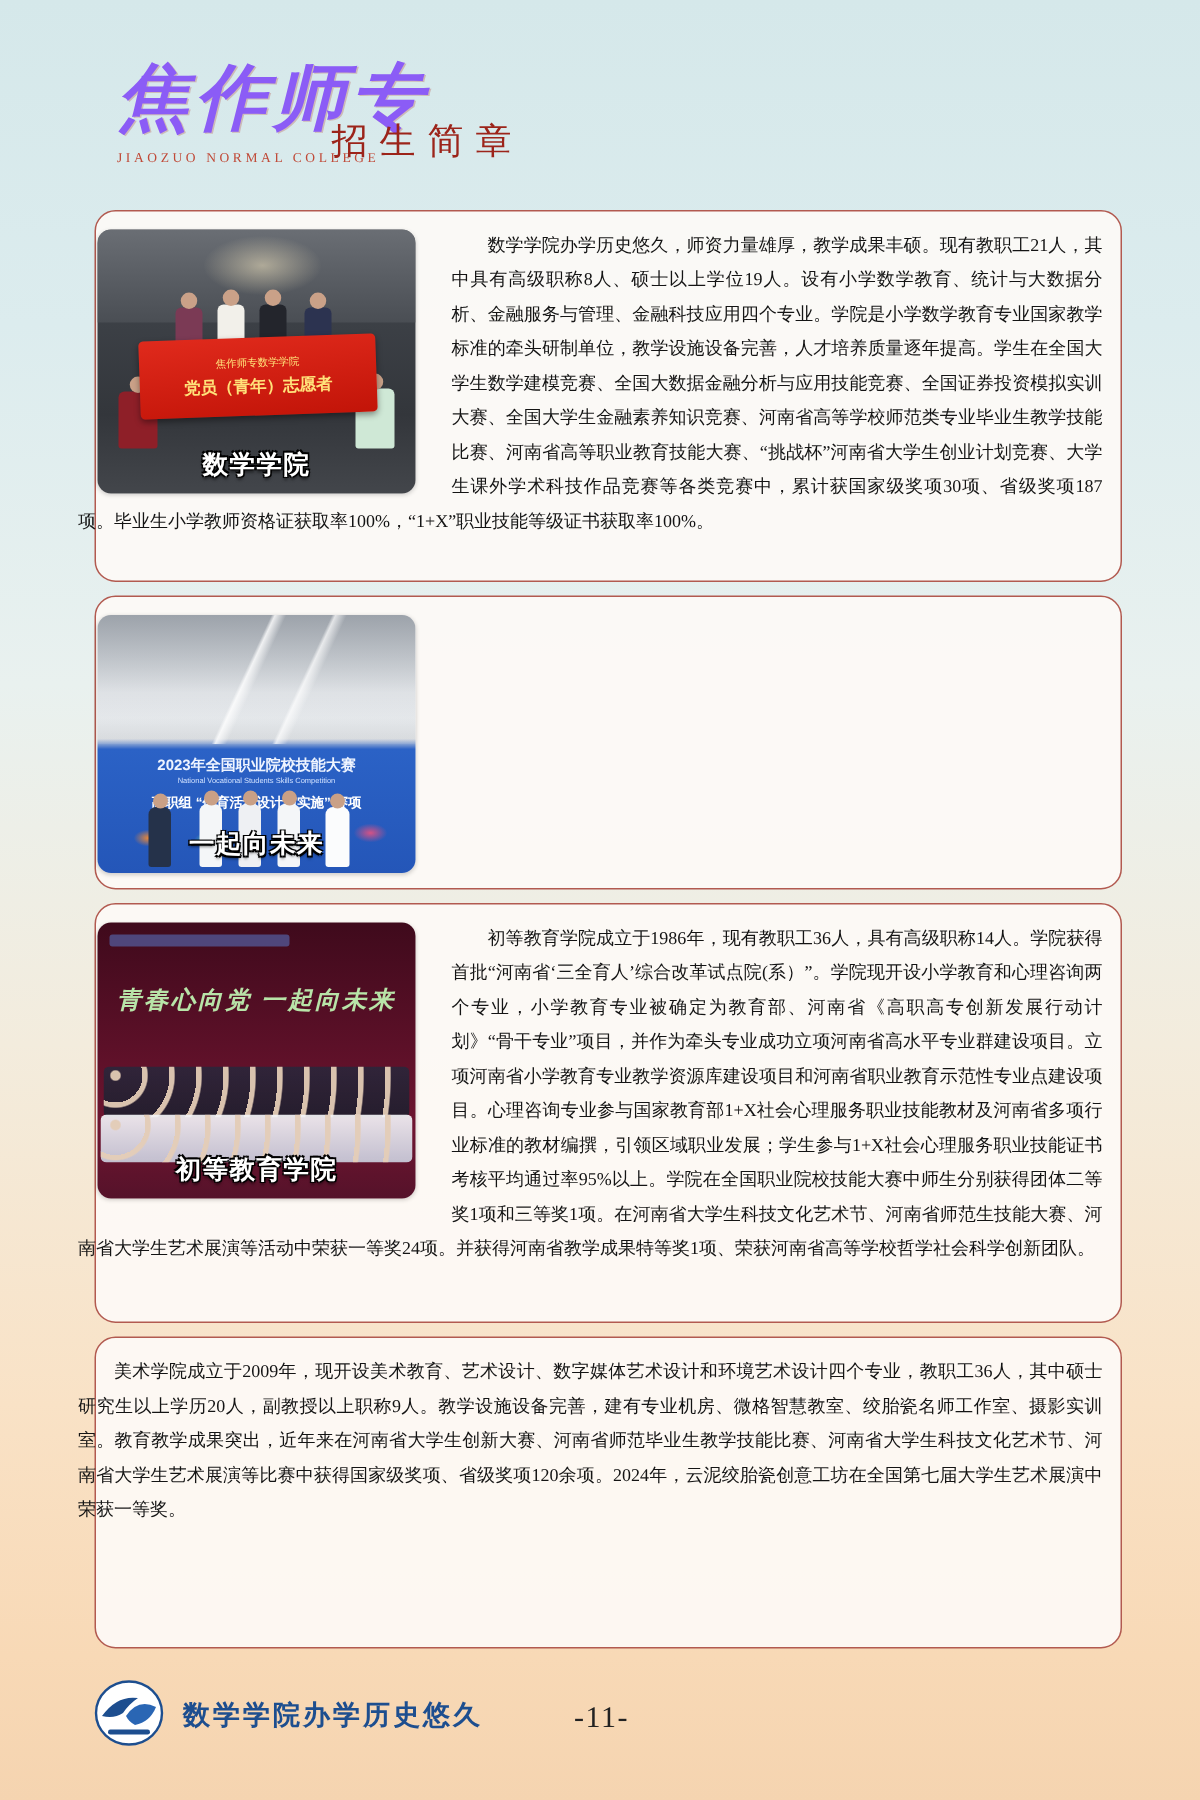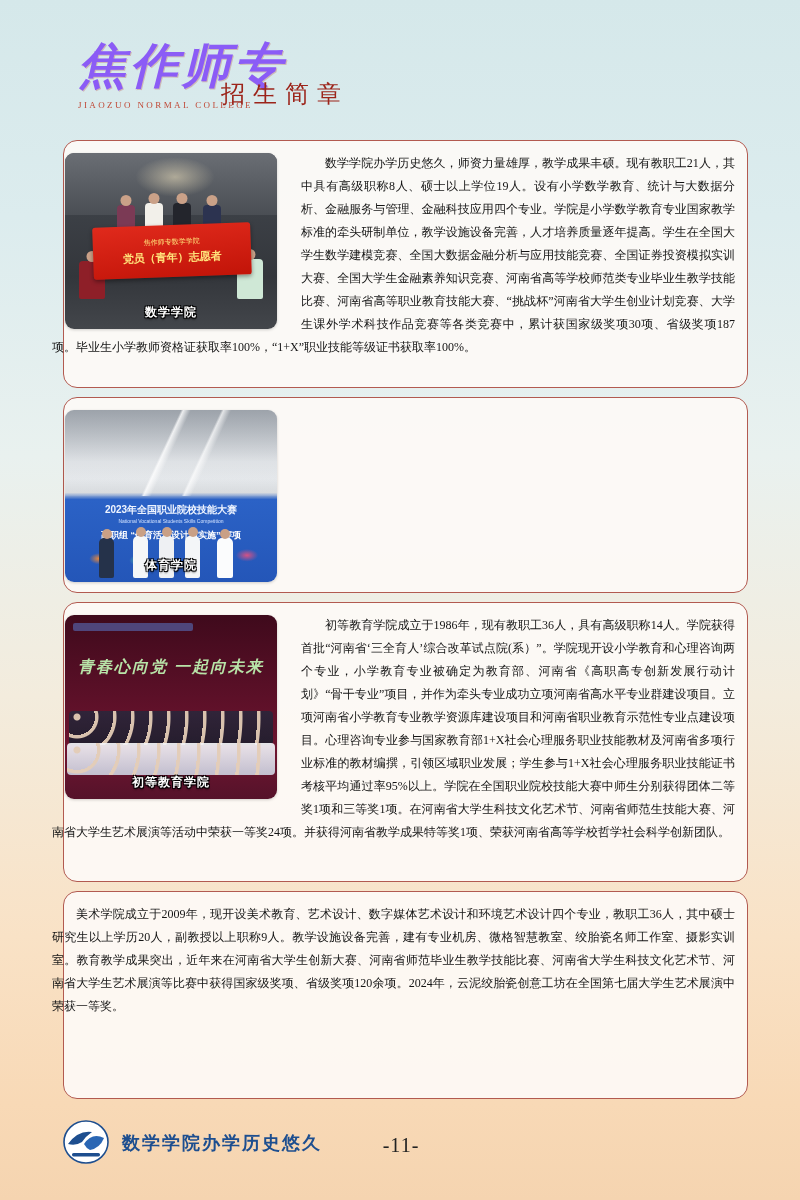--- a/index.html
+++ b/index.html
@@ -25,21 +25,21 @@
     box-sizing:border-box;
   }
   .section::after{content:"";display:block;clear:both;}
   .photo{
     float:left;width:212px;border-radius:9px;overflow:hidden;position:relative;
     margin:4px 24px 4px 1px;box-shadow:0 1px 3px rgba(0,0,0,.18);
   }
   .caption{
     position:absolute;bottom:8px;left:0;right:0;text-align:center;
     font-family:"Liberation Sans","DejaVu Sans",sans-serif;
-    font-weight:bold;font-size:12px;color:#fff;letter-spacing:1px;
+    font-weight:bold;font-size:17px;color:#fff;letter-spacing:1px;
     text-shadow:-1px -1px 0 #000,1px -1px 0 #000,-1px 1px 0 #000,1px 1px 0 #000,0 2px 2px rgba(0,0,0,.6);
   }
   .section p{
     margin:3px 6px 6px -12px;font-size:12px;line-height:23px;color:#141414;
     text-align:justify;text-indent:2em;
   }
   
   .ph-math{height:176px;background:linear-gradient(180deg,#5a5d63 0%,#3c4046 35%,#33363b 70%,#43464b 100%);}
   .ph-math .wall{position:absolute;top:0;left:0;right:0;height:62px;
     background:linear-gradient(180deg,#6a6e74,#4a4e54);}
@@ -147,21 +147,21 @@
       <div class="roof"></div>
       <div class="bl1">2023年全国职业院校技能大赛</div>
       <div class="bl2">National Vocational Students Skills Competition</div>
       <div class="bl3">高职组 “体育活动设计与实施” 赛项</div>
       <div class="streak"></div>
       <div class="p-blob" style="left:34px;top:128px;width:15px;height:40px;background:#25324a;"></div>
       <div class="p-blob" style="left:68px;top:126px;width:15px;height:42px;background:#f4f6f8;"></div>
       <div class="p-blob" style="left:94px;top:126px;width:15px;height:42px;background:#eef0f3;"></div>
       <div class="p-blob" style="left:120px;top:126px;width:15px;height:42px;background:#f4f6f8;"></div>
       <div class="p-blob" style="left:152px;top:128px;width:16px;height:40px;background:#fbfcfd;"></div>
-      <div class="caption">体育学院</div>
+      <div class="caption">一起向未来</div>
     </div>
   </div>
 
   <div class="section" style="min-height:280px;">
     <div class="photo ph-elem">
       <div class="topbar"></div>
       <div class="slogan">青春心向党  一起向未来</div>
       <div class="row-back"></div>
       <div class="row-front"></div>
       <div class="caption">初等教育学院</div>

